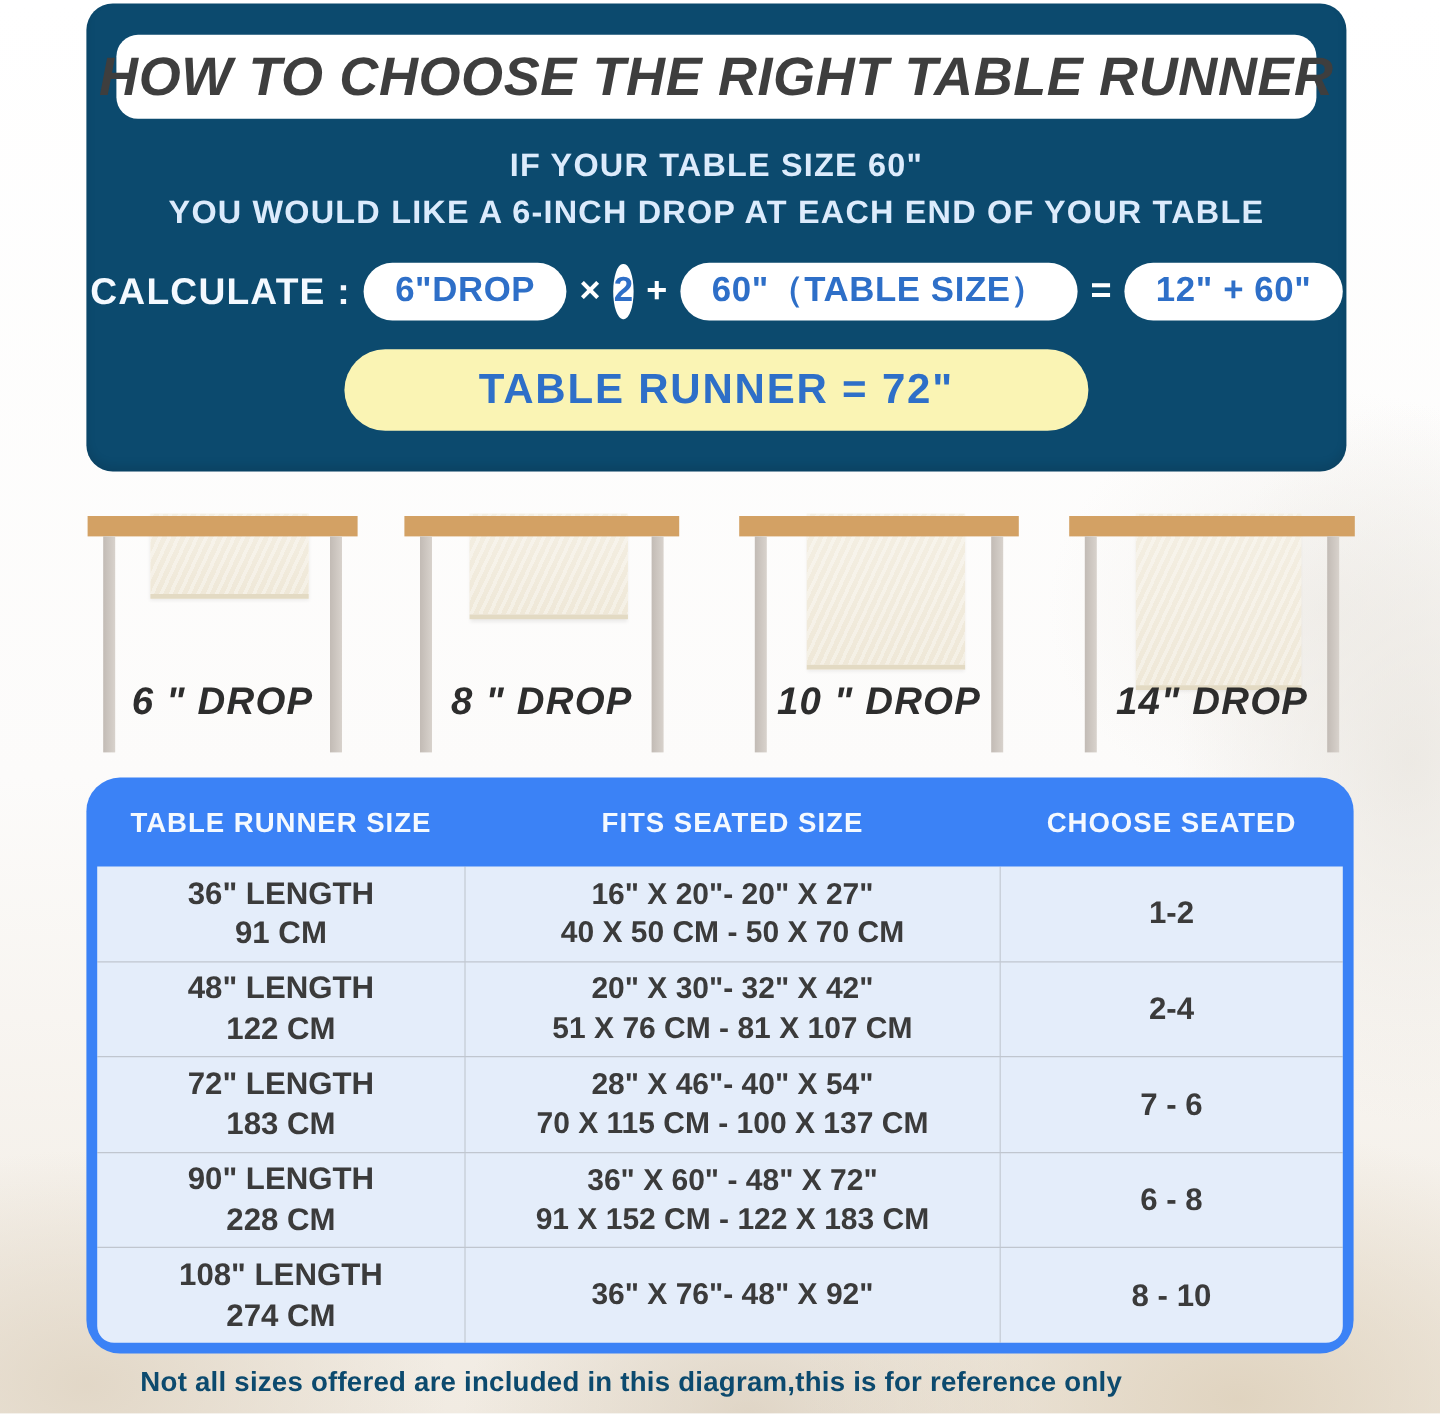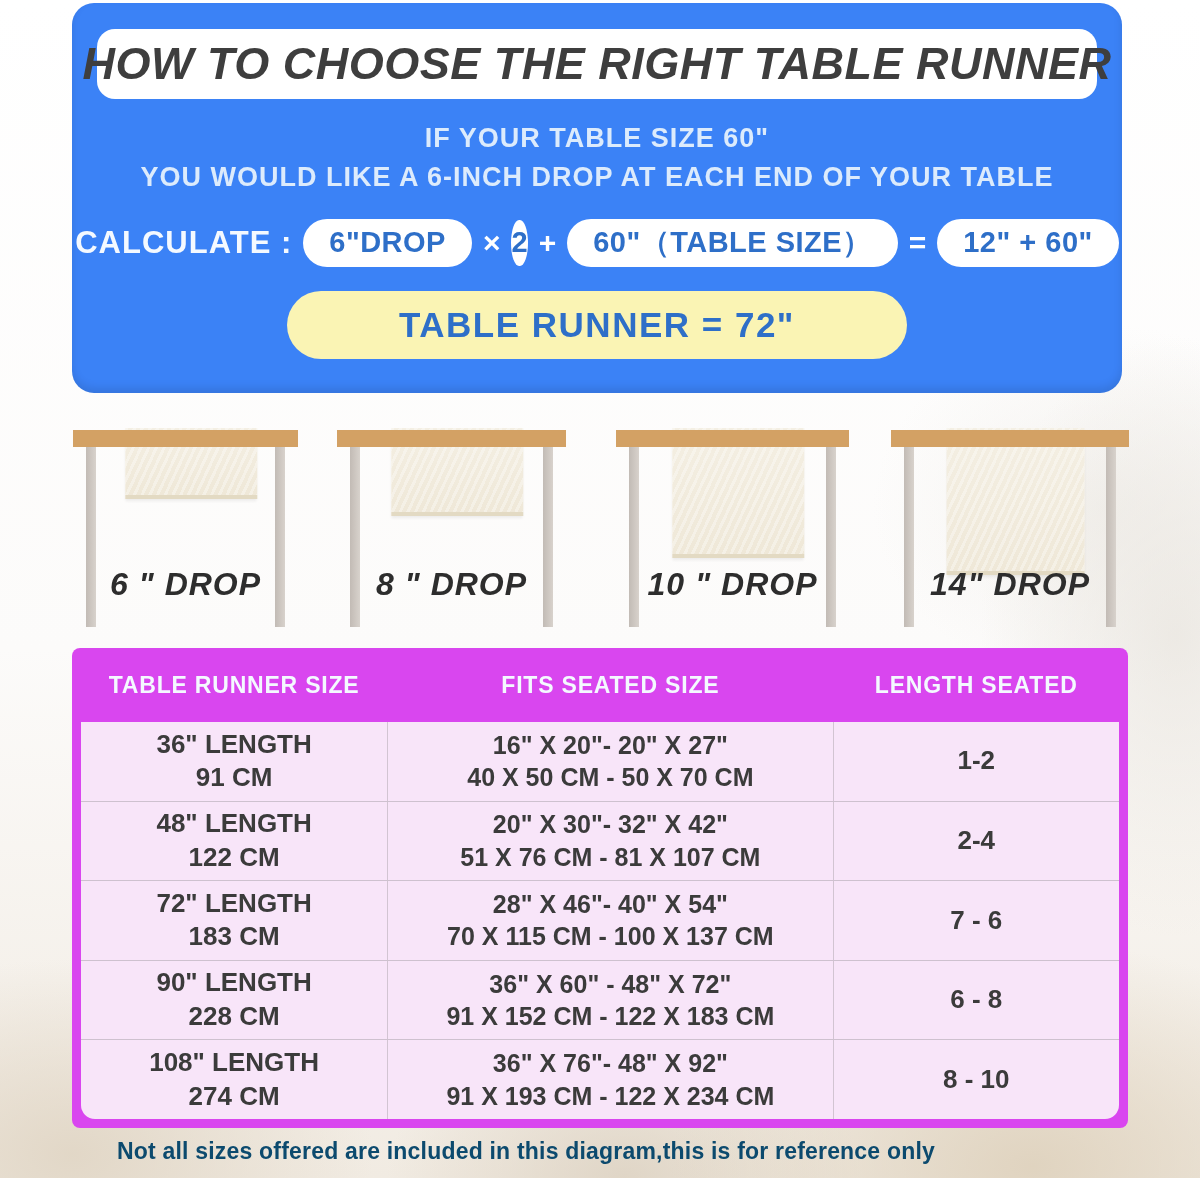--- a/index.html
+++ b/index.html
@@ -15,21 +15,21 @@
       radial-gradient(ellipse 340px 220px at 52% 100%, rgba(216,204,186,.7), rgba(216,204,186,0) 70%),
       radial-gradient(ellipse 280px 430px at 98% 54%, rgba(231,227,220,.7), rgba(231,227,220,0) 70%),
       radial-gradient(ellipse 330px 260px at 92% 43%, rgba(238,235,230,.6), rgba(238,235,230,0) 70%),
       radial-gradient(ellipse 300px 200px at 25% 82%, rgba(233,226,215,.55), rgba(233,226,215,0) 70%),
       linear-gradient(#ffffff 0%, #fcfbfa 55%, #f1ebe2 100%);
   }
 
   
   .hero {
     position:absolute; z-index:2; left:72px; top:3px; width:1050px; height:390px;
-    background:#3b82f6; border-radius:22px;
+    background:#0c4a6e; border-radius:22px;
     box-shadow: inset 0 -5px 8px rgba(0,0,0,.10);
   }
   .title-box {
     margin:26px 25px 0; height:70px; background:#ffffff; border-radius:18px;
     display:flex; align-items:center; justify-content:center;
   }
   .title-box h1 {
     font-size:45px; font-weight:bold; font-style:italic; color:#3e3e3e; letter-spacing:.5px; white-space:nowrap;
   }
   .sub1 { margin-top:24px; text-align:center; font-size:27px; font-weight:bold; color:#dcebfc; letter-spacing:1px; }
@@ -78,21 +78,21 @@
   .f3 .runner { height:130px; }
   .f4 .runner { height:147px; width:138px; }
   .drop-label {
     position:absolute; left:0; right:0; top:146px; text-align:center;
     font-size:32px; font-weight:bold; font-style:italic; color:#2d2d2d; letter-spacing:1px; white-space:nowrap;
   }
 
   
   .size-panel {
     position:absolute; z-index:2; left:72px; top:648px; width:1056px; height:480px;
-    background:#d946ef; border-radius:8px; padding:0 9px 9px;
+    background:#3b82f6; border-radius:28px; padding:0 9px 9px;
   }
   .chart-header { height:74px; display:grid; grid-template-columns:29.5% 43% 27.5%; align-items:center; }
   .chart-header div {
     text-align:center; font-size:23px; font-weight:bold; color:#f4f9ff; letter-spacing:.8px;
   }
   .chart-body {
     height:397px; background:rgba(252,252,251,.88); border-radius:0 0 14px 14px;
     display:flex; flex-direction:column; overflow:hidden;
   }
   .chart-row { flex:1; display:grid; grid-template-columns:29.5% 43% 27.5%; }
@@ -167,21 +167,21 @@
     <div class="leg left"></div>
     <div class="leg right"></div>
     <div class="drop-label">14" DROP</div>
   </div>
 </section>
 
 <section class="size-panel">
   <div class="chart-header">
     <div>TABLE RUNNER SIZE</div>
     <div>FITS SEATED SIZE</div>
-    <div>LENGTH SEATED</div>
+    <div>CHOOSE SEATED</div>
   </div>
   <div class="chart-body">
 
     <div class="chart-row">
       <div>
         <span>36" LENGTH</span>
         <span>91 CM</span>
       </div>
       <div>
         <span>16" X 20"- 20" X 27"</span>
@@ -226,21 +226,20 @@
       <div>6 - 8</div>
     </div>
 
     <div class="chart-row">
       <div>
         <span>108" LENGTH</span>
         <span>274 CM</span>
       </div>
       <div>
         <span>36" X 76"- 48" X 92"</span>
-        <span>91 X 193 CM - 122 X 234 CM</span>
       </div>
       <div>8 - 10</div>
     </div>
 
   </div>
 </section>
 
 <p class="footnote">Not all sizes offered are included in this diagram,this is for reference only</p>
 
 </body></html>

